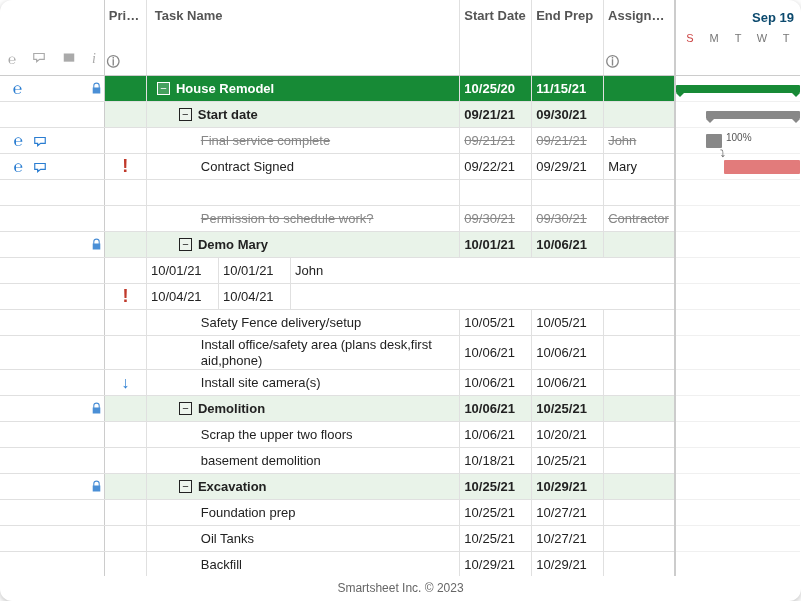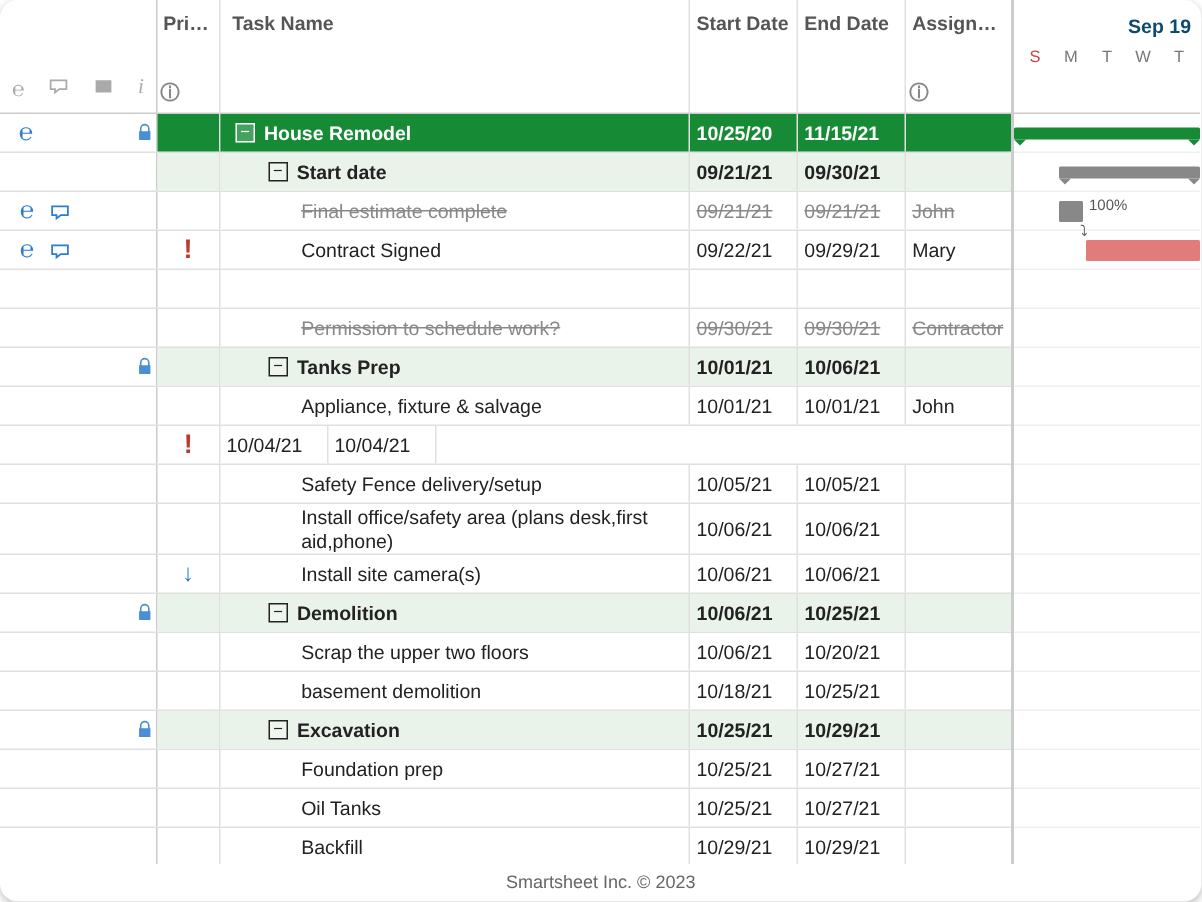--- a/index.html
+++ b/index.html
@@ -302,21 +302,21 @@
         <span>Prior…</span>
         <span class="hdr-info">ⓘ</span>
       </div>
       <div class="col-task">
         <span>Task Name</span>
       </div>
       <div class="col-date">
         <span>Start Date</span>
       </div>
       <div class="col-date">
-        <span>End Date</span>
+        <span>End Prep</span>
       </div>
       <div class="col-assn">
         <span>Assigned To</span>
         <span class="hdr-info">ⓘ</span>
       </div>
     </div>
     <div id="rows-container">
         <div class="row top-parent parent">
           <div class="c-ind">
             <span class="ic ic-attach">℮</span>
@@ -357,21 +357,21 @@
             <span class="ic ic-attach">℮</span>
             <span class="ic ic-comment">
               <svg width="14" height="14" viewBox="0 0 24 24">
                 <path fill="none" stroke="#2a7dd1" stroke-width="2" d="M21 6H3v10h5v4l5-4h8z"></path>
               </svg>
             </span>
             <span class="ind-spacer"></span>
           </div>
           <div class="c-prio"></div>
           <div class="c-task" style="padding-left:54px">
-            <span class="txt">Final estimate complete</span>
+            <span class="txt">Final service complete</span>
           </div>
           <div class="c-date">09/21/21</div>
           <div class="c-date">09/21/21</div>
           <div class="c-assn">John</div>
         </div>
         <div class="row">
           <div class="c-ind">
             <span class="ic ic-attach">℮</span>
             <span class="ic ic-comment">
               <svg width="14" height="14" viewBox="0 0 24 24">
@@ -425,36 +425,33 @@
             <span class="ind-spacer"></span>
             <span class="ic ic-lock">
               <svg width="13" height="13" viewBox="0 0 24 24">
                 <path fill="#4a8fd6" d="M6 10V7a6 6 0 1112 0v3h1v11H5V10h1zm2 0h8V7a4 4 0 10-8 0v3z"></path>
               </svg>
             </span>
           </div>
           <div class="c-prio"></div>
           <div class="c-task" style="padding-left:32px">
             <span class="exp">−</span>
-            <span class="txt">Tanks Prep</span>
+            <span class="txt">Demo Mary</span>
           </div>
           <div class="c-date">10/01/21</div>
           <div class="c-date">10/06/21</div>
           <div class="c-assn"></div>
         </div>
         <div class="row">
           <div class="c-ind">
             <span class="ic"></span>
             <span class="ic"></span>
             <span class="ind-spacer"></span>
           </div>
           <div class="c-prio"></div>
-          <div class="c-task" style="padding-left:54px">
-            <span class="txt">Appliance, fixture &amp; salvage</span>
-          </div>
           <div class="c-date">10/01/21</div>
           <div class="c-date">10/01/21</div>
           <div class="c-assn">John</div>
         </div>
         <div class="row">
           <div class="c-ind">
             <span class="ic"></span>
             <span class="ic"></span>
             <span class="ind-spacer"></span>
           </div>

